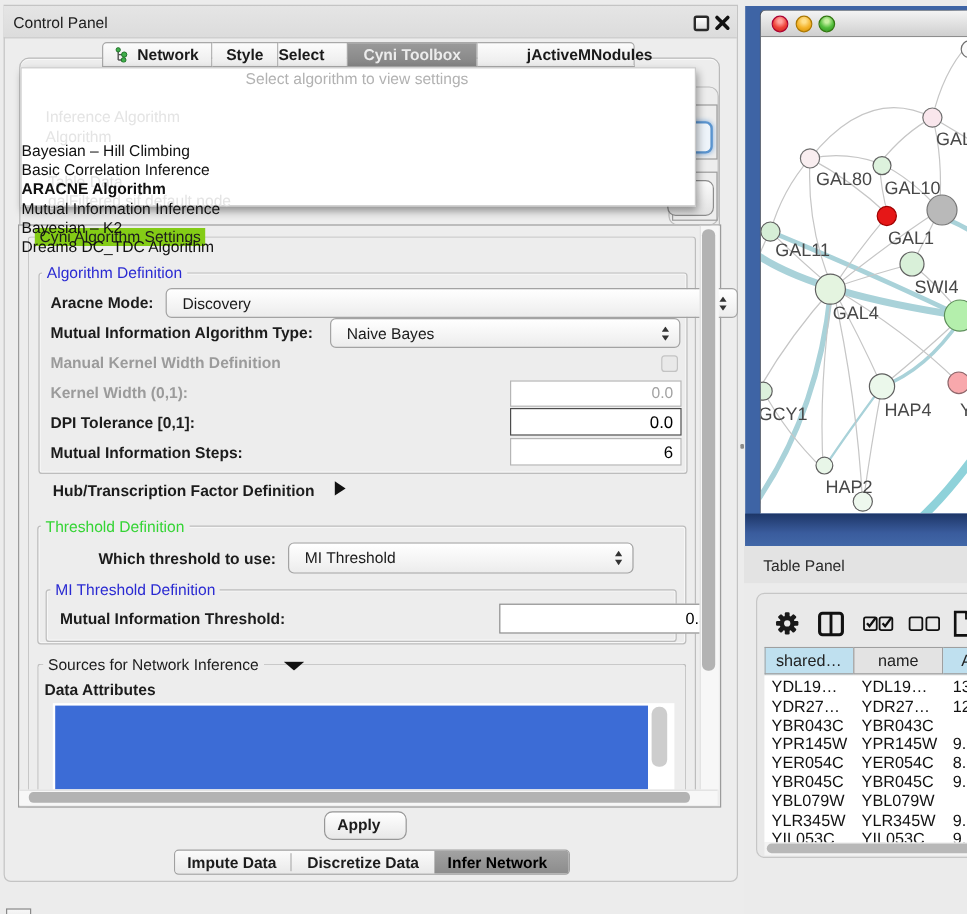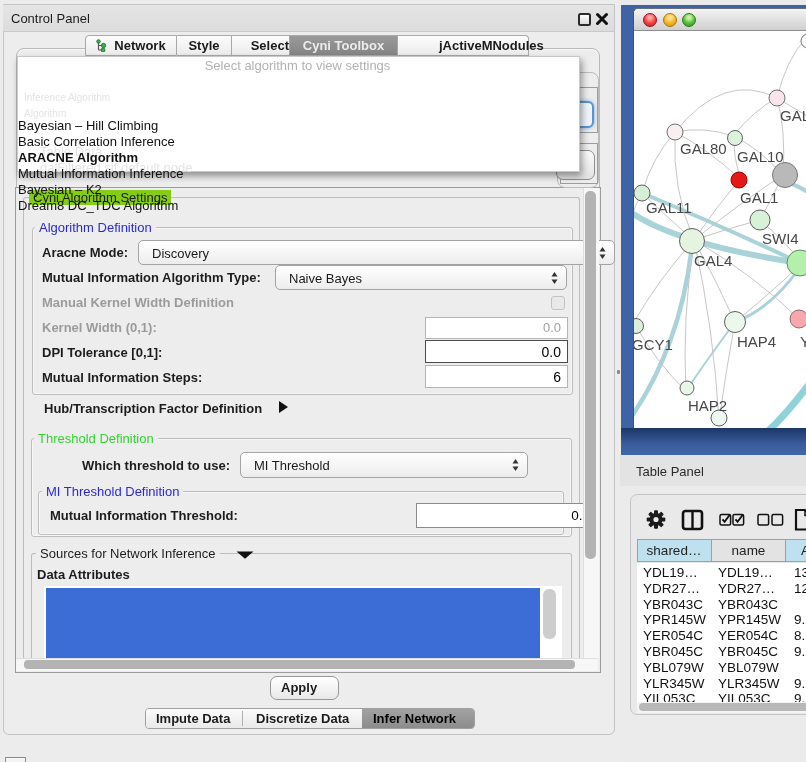--- a/index.html
+++ b/index.html
@@ -36,21 +36,21 @@
 <div class="abs" style="left:16px;top:48px;width:582px;height:623px;border:1px solid #b9b9b9;border-radius:8px;box-shadow:inset 0 1px 0 rgba(255,255,255,.6);"></div>
 
 <div id="toptabs" class="abs" style="left:85px;top:35px;height:21px;">
     <div class="abs" style="left:0px;top:0;width:92px;height:21px;background:linear-gradient(#fcfcfc,#ebebeb);border:1px solid #a8a8a8;border-radius:4px 0 0 0;box-sizing:border-box;text-align:center;color:#1a1a1a;font-size:13px;font-weight:bold;line-height:20px;"><svg width="11" height="13" viewBox="0 0 11 13" style="vertical-align:-2px;margin-right:7px;">
         <path d="M2.5 3 V11 M2.5 11 H6 M2.5 6.5 H6.5" stroke="#555" stroke-width="1.2" fill="none"></path>
         <circle cx="2.5" cy="2.5" r="1.8" fill="#3fae4a" stroke="#1d6e26" stroke-width="0.8"></circle>
         <circle cx="7.5" cy="6.5" r="2.2" fill="#3fae4a" stroke="#1d6e26" stroke-width="0.8"></circle>
         <circle cx="7" cy="11" r="2" fill="#3fae4a" stroke="#1d6e26" stroke-width="0.8"></circle>
       </svg>Network</div>
     <div class="abs" style="left:92px;top:0;width:55px;height:21px;background:linear-gradient(#fcfcfc,#ebebeb);border:1px solid #a8a8a8;border-left:none;box-sizing:border-box;text-align:center;color:#1a1a1a;font-size:13px;font-weight:bold;line-height:20px;">Style</div>
-    <div class="abs" style="left:147px;top:0;width:58px;height:21px;background:linear-gradient(#fcfcfc,#ebebeb);border:1px solid #a8a8a8;border-left:none;box-sizing:border-box;text-align:right;color:#1a1a1a;font-size:13px;font-weight:bold;line-height:20px;">Select</div>
+    <div class="abs" style="left:147px;top:0;width:58px;height:21px;background:linear-gradient(#fcfcfc,#ebebeb);border:1px solid #a8a8a8;border-left:none;box-sizing:border-box;text-align:left;color:#1a1a1a;font-size:13px;font-weight:bold;line-height:20px;">Select</div>
     <div class="abs" style="left:205px;top:0;width:108px;height:21px;background:linear-gradient(#9a9a9a,#848484);border:1px solid #a8a8a8;border-left:none;box-sizing:border-box;text-align:center;color:#ececec;font-size:13px;font-weight:bold;line-height:20px;">Cyni Toolbox</div>
     <div class="abs" style="left:313px;top:0;width:131px;height:21px;background:linear-gradient(#fcfcfc,#ebebeb);border:1px solid #a8a8a8;border-left:none;border-radius:0 4px 0 0;box-sizing:border-box;text-align:center;color:#1a1a1a;font-size:13px;font-weight:bold;line-height:20px;padding-left:41px;">jActiveMNodules</div>
   </div>
 
 <div class="abs" style="left:15px;top:187px;width:584px;height:484px;border:1px solid #9c9c9c;background:#ededed;"></div>
 
 <div class="abs" style="left:23px;top:197px;width:555px;height:461px;border:1px solid #bdbdbd;border-bottom:none;border-radius:3px 3px 0 0;"></div>
 <div class="abs lbl" style="left:29px;top:190px;background:#84cc16;padding:0 4px;">Cyni Algorithm Settings</div>
 
 <div class="grp" style="left:32px;top:227px;width:539px;height:166px;"></div>
@@ -148,21 +148,21 @@
 </div>
 
 <div class="abs" style="left:557px;top:72px;width:40px;height:114px;border:1px solid #bcbcbc;border-radius:8px;"></div>
 <div class="abs" style="left:560px;top:87px;width:36px;height:44px;border:1px solid #9c9c9c;"></div>
 <div class="abs" style="left:561px;top:101px;width:29px;height:23px;border:2px solid #5a94cf;border-radius:6px;background:#eef4fa;box-shadow:0 0 4px #86b0dd;"></div>
 <div class="abs" style="left:560px;top:143px;width:36px;height:39px;border:1px solid #9c9c9c;"></div>
 <div class="abs" style="left:556px;top:150px;width:37px;height:28px;border:1px solid #8d8d8d;border-radius:7px;background:linear-gradient(#fbfbfb,#e2e2e2);"></div>
 
 <div class="abs" style="left:17px;top:56px;width:561px;height:114px;background:#fff;border:1px solid #c9c9c9;box-shadow:2px 4px 7px rgba(0,0,0,0.4);"></div>
 <div class="abs" style="left:17px;top:58px;width:561px;text-align:center;font-size:13px;color:#b2b2b2;">Select algorithm to view settings</div>
-<div class="abs" style="left:24px;top:90px;font-size:10px;color:#e4e4e4;line-height:16px;">Inference Algorithm<br>Algorithm</div>
+<div class="abs" style="left:38px;top:90px;font-size:13px;color:#e4e4e4;line-height:16px;">Inference Algorithm<br>Algorithm</div>
 <div class="abs" style="left:40px;top:144px;font-size:13px;color:#e4e4e4;line-height:16px;">Table Data<br>galFiltered.sif default node</div>
 <div class="abs" style="left:18px;top:74px;font-size:13px;color:#111;line-height:16px;margin-top:44px;">Bayesian – Hill Climbing<br>Basic Correlation Inference<br><span class="b">ARACNE Algorithm</span><br>Mutual Information Inference<br>Bayesian – K2<br>Dream8 DC_TDC Algorithm</div>
 
 <div class="abs" style="left:620px;top:0;width:186px;height:762px;background:#ebebeb;"></div>
 <div class="abs" style="left:621px;top:5px;width:185px;height:450px;background:#3e64a5;"></div>
 
 <div class="abs" style="left:633px;top:8px;width:173px;height:420px;background:#fff;border-radius:5px 0 0 0;overflow:hidden;border-left:1px solid #49515e;border-top:1px solid #6a707a;box-sizing:border-box;">
   <div class="abs" style="left:0;top:0;width:172px;height:21px;background:linear-gradient(#f4f4f4,#cfcfcf);border-bottom:1px solid #8e8e8e;border-radius:5px 0 0 0;"></div>
   <div class="abs" style="left:9px;top:4px;width:12px;height:12px;border-radius:50%;background:radial-gradient(circle at 50% 30%,#ffa39c 15%,#ee4238 55%,#c6221a);border:0.5px solid #a03;"></div>
   <div class="abs" style="left:29px;top:4px;width:12px;height:12px;border-radius:50%;background:radial-gradient(circle at 50% 30%,#ffe08a 15%,#f4b32a 55%,#d28d00);border:0.5px solid #a70;"></div>

